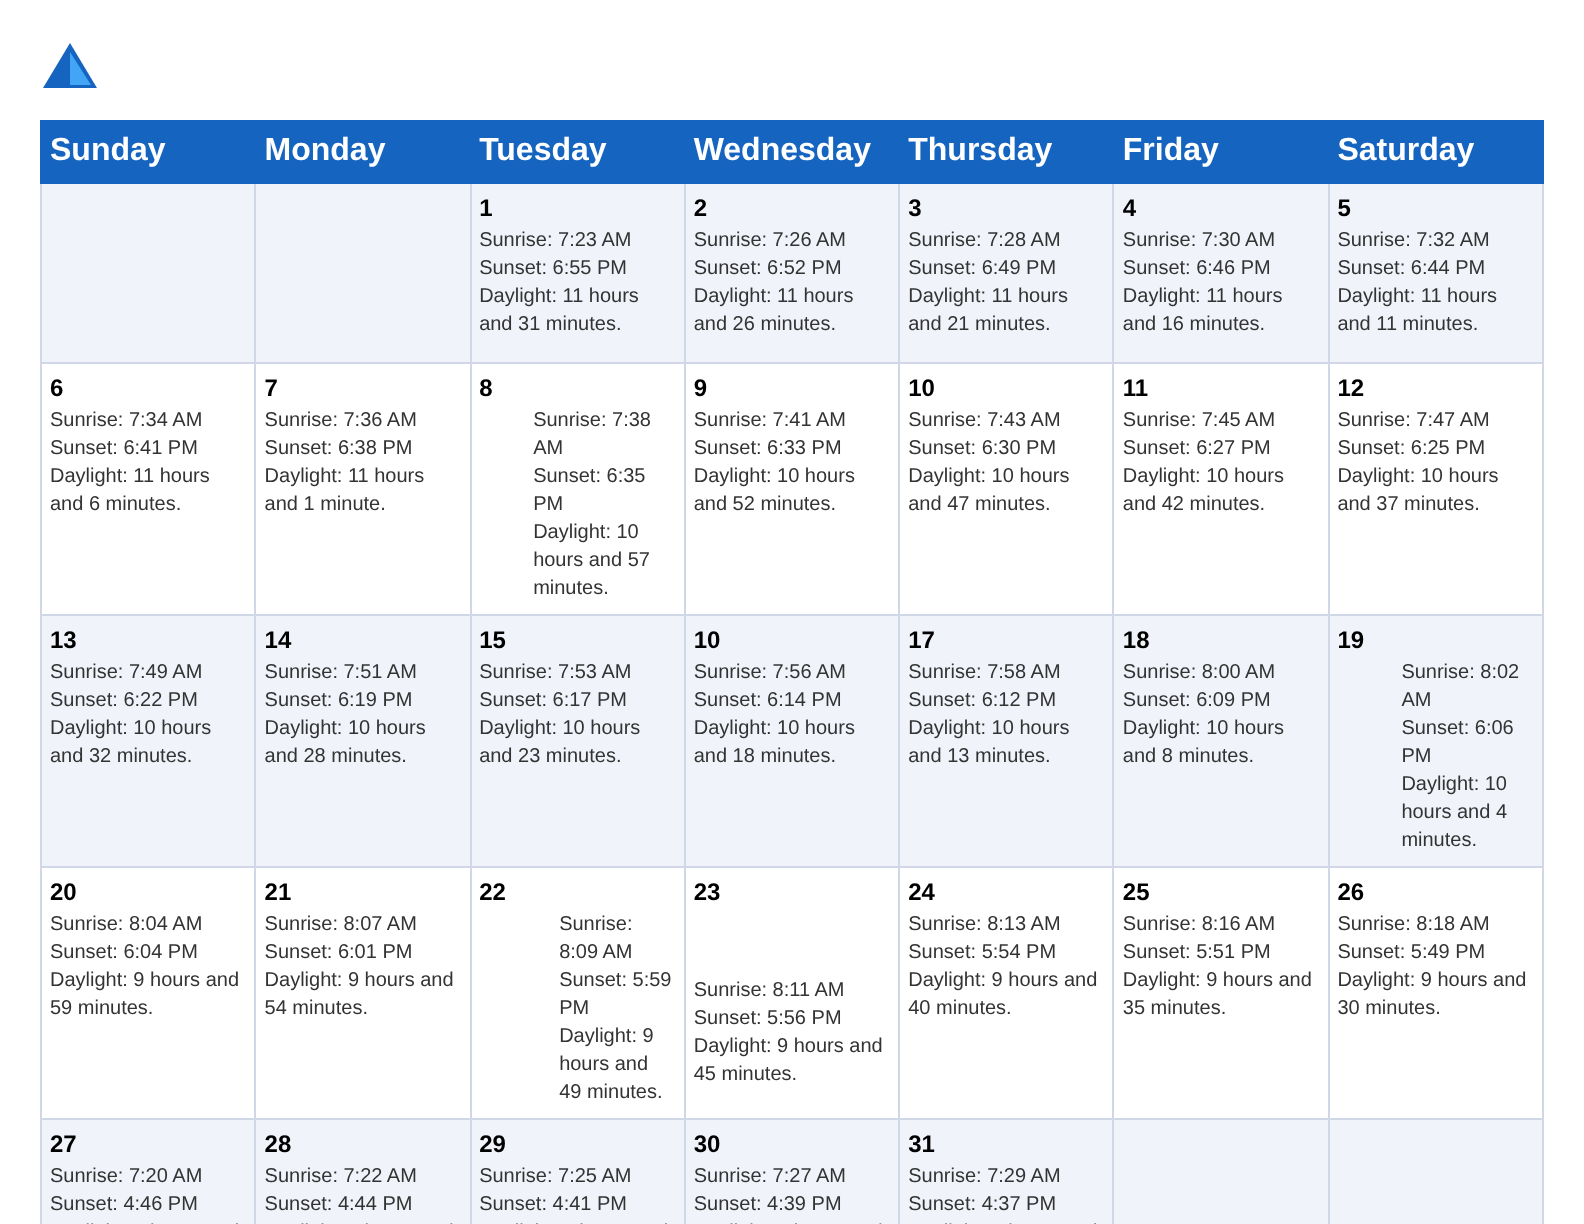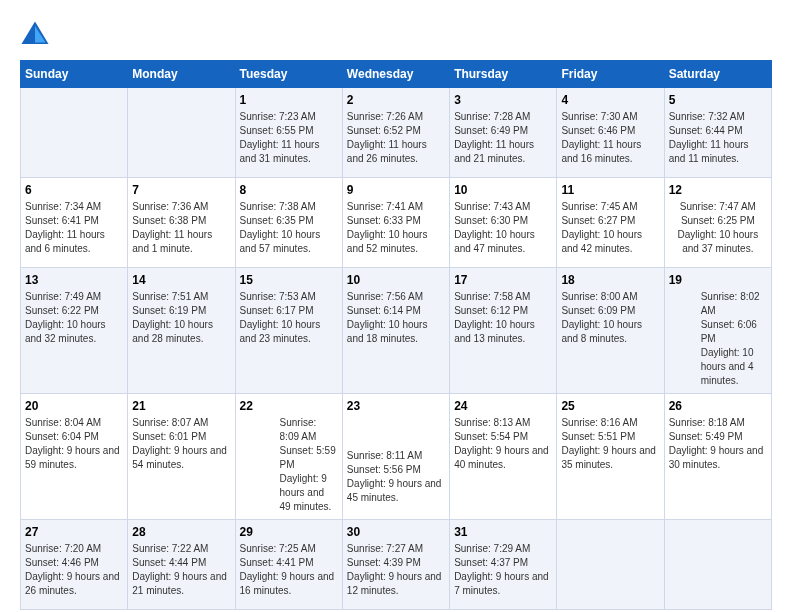--- a/index.html
+++ b/index.html
@@ -51,21 +51,21 @@
       border-collapse: collapse;
       font-size: 11px;
     }
     thead tr {
       background-color: #1565c0;
       color: #fff;
     }
     thead th {
       padding: 6px 4px;
       text-align: left;
-      font-size: 12px;
+      font-size: 16px;
       font-weight: bold;
       border: 1px solid #1565c0;
     }
     tbody tr {
       vertical-align: top;
     }
     tbody tr:nth-child(odd) {
       background-color: #f0f4fa;
     }
     tbody tr:nth-child(even) {
@@ -165,21 +165,21 @@
 Daylight: 11 hours and 6 minutes.</div>
         </td>
         <td>
           <span class="day-number">7</span>
           <div class="day-info" style="white-space: pre-line;">Sunrise: 7:36 AM
 Sunset: 6:38 PM
 Daylight: 11 hours and 1 minute.</div>
         </td>
         <td>
           <span class="day-number">8</span>
-          <div class="day-info" style="white-space: pre-line;">Sunrise: 7:38 AM
+          <div class="day-info" style="white-space: pre-line; margin-left: 27px;">Sunrise: 7:38 AM
 Sunset: 6:35 PM
 Daylight: 10 hours and 57 minutes.</div>
         </td>
         <td>
           <span class="day-number">9</span>
           <div class="day-info" style="white-space: pre-line;">Sunrise: 7:41 AM
 Sunset: 6:33 PM
 Daylight: 10 hours and 52 minutes.</div>
         </td>
         <td>
@@ -189,21 +189,21 @@
 Daylight: 10 hours and 47 minutes.</div>
         </td>
         <td>
           <span class="day-number">11</span>
           <div class="day-info" style="white-space: pre-line;">Sunrise: 7:45 AM
 Sunset: 6:27 PM
 Daylight: 10 hours and 42 minutes.</div>
         </td>
         <td>
           <span class="day-number">12</span>
-          <div class="day-info" style="white-space: pre-line; text-align: center;">Sunrise: 7:47 AM
+          <div class="day-info" style="white-space: pre-line;">Sunrise: 7:47 AM
 Sunset: 6:25 PM
 Daylight: 10 hours and 37 minutes.</div>
         </td>
       </tr>
       <tr>
         <td>
           <span class="day-number">13</span>
           <div class="day-info" style="white-space: pre-line;">Sunrise: 7:49 AM
 Sunset: 6:22 PM
 Daylight: 10 hours and 32 minutes.</div>

